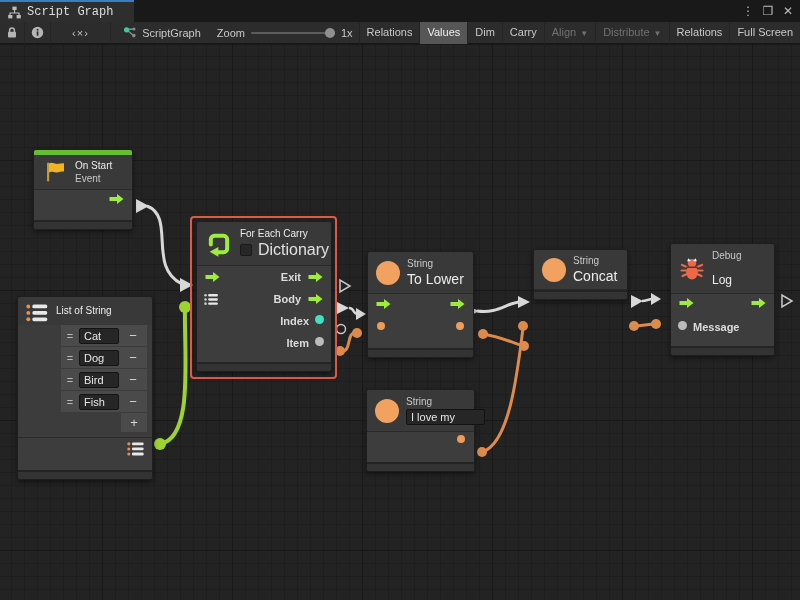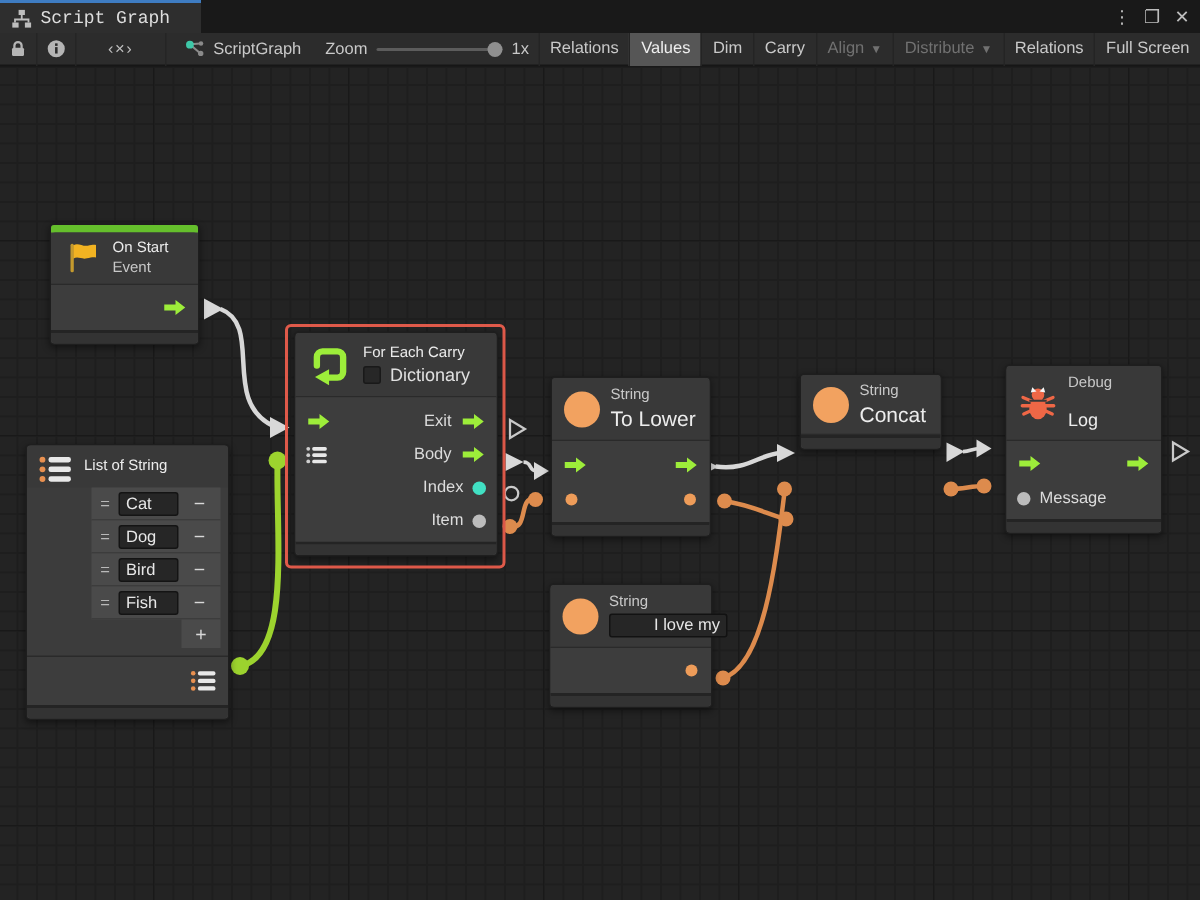--- a/index.html
+++ b/index.html
@@ -55,35 +55,35 @@
     box-shadow:0 2px 5px rgba(0,0,0,.45); font-size:11px; color:#e2e2e2;
   }
   .nhead { display:flex; align-items:center; gap:7px; padding:5px 8px; background:#393939;
            border-bottom:1px solid #2a2a2a; border-radius:3px 3px 0 0; }
   .ncol { display:flex; flex-direction:column; gap:2px; min-width:0; }
   .ntitle { font-size:10px; color:#ececec; white-space:nowrap; }
   .ncat   { font-size:10px; color:#c8c8c8; }
   .nsub   { font-size:10px; color:#c8c8c8; }
   .nbody { background:#3d3d3d; padding:3px 0; }
   .nfoot { height:9px; background:#333333; border-top:2px solid #242424; border-radius:0 0 3px 3px; }
-  .prow { display:flex; align-items:center; height:22px; padding:0 7px; gap:6px; }
+  .prow { display:flex; height:22px; padding:0 7px; gap:6px;font-weight:bold; }
   .prow .grow { flex:1; }
   .plabel { color:#dcdcdc; font-size:11px; }
   .dot { width:9px; height:9px; border-radius:50%; flex:0 0 auto; }
   .dot.sm { width:8px; height:8px; }
   .dot.orange { background:#ee9c59; }
   .dot.gray { background:#bcbcbc; }
   .dot.cyan { background:#41e0c3; }
   .startbar { height:5px; background:#65bf2c; border-radius:2px 2px 0 0; }
   .checkbox { width:12px; height:12px; background:#272727; border:1px solid #191919; border-radius:2px; flex:0 0 auto; }
-  .chkrow { display:flex; align-items:center; gap:6px; font-size:12px; color:#e0e0e0; }
+  .chkrow { display:flex; align-items:center; gap:6px; font-size:16px; color:#e0e0e0; }
   .selection { position:absolute; border:2px solid #e05a4a; border-radius:4px; }
   .circle-icon { width:24px; height:24px; border-radius:50%; background:#f2a260; flex:0 0 auto; }
   .str-input { width:79px; height:16px; background:#262626; border:1px solid #121212; border-radius:2px;
-               color:#e6e6e6; font-size:11px; font-family:"Liberation Sans",sans-serif; padding:0 4px;text-align:right; }
+               color:#e6e6e6; font-size:11px; font-family:"Liberation Sans",sans-serif; padding:0 4px; }
   
   .listwrap { display:flex; flex-direction:column; align-items:flex-end; padding:0 5px 5px 48px; }
   .lrow { display:flex; align-items:center; width:86px; height:22px; background:#4a4a4a; border-bottom:1px solid #3c3c3c; }
   .lhandle { width:18px; text-align:center; color:#b9b9b9; font-size:11px; }
   .lfield { width:40px; height:16px; background:#262626; border:1px solid #141414; border-radius:2px;
             color:#e8e8e8; font-size:11px; line-height:15px; padding:0 4px; }
   .lminus { flex:1; text-align:center; color:#d8d8d8; font-size:13px; }
   .lplus { width:26px; height:19px; background:#4a4a4a; color:#d8d8d8; font-size:13px;
            text-align:center; line-height:19px; }
 </style>

